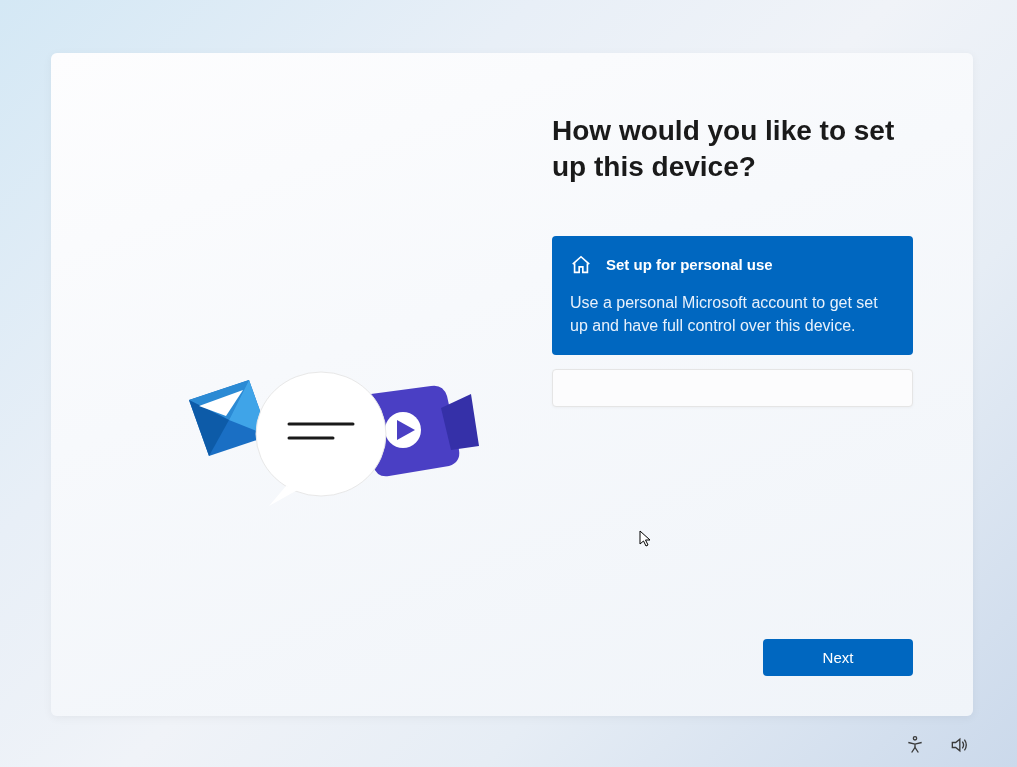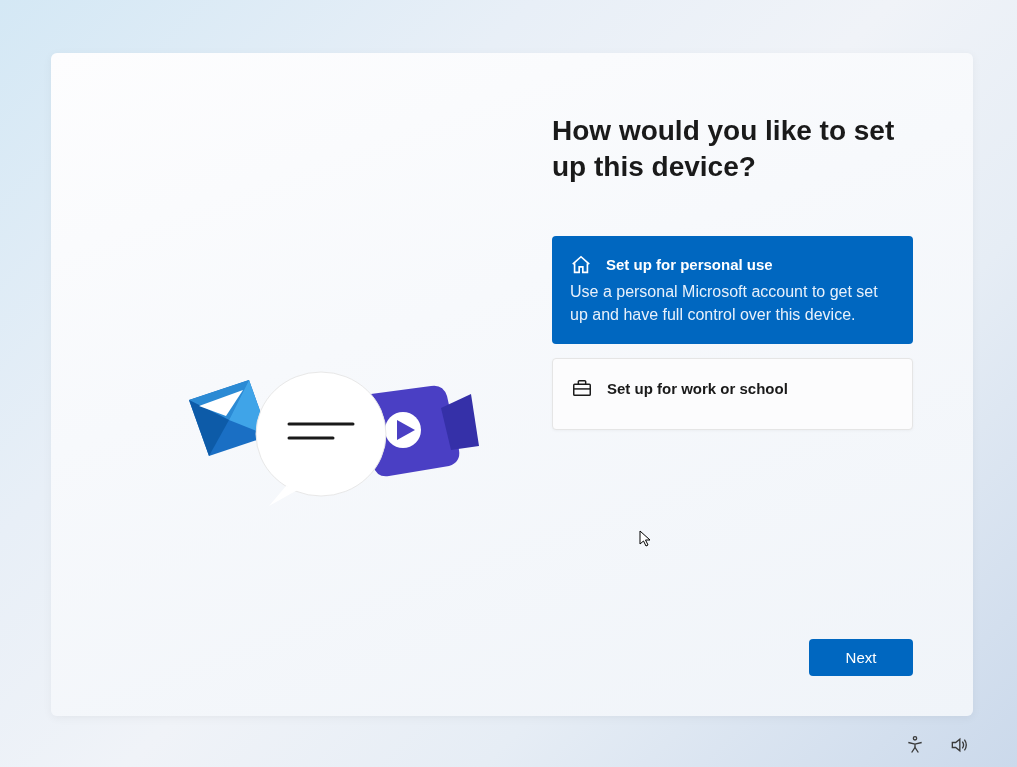--- a/index.html
+++ b/index.html
@@ -63,21 +63,21 @@
     .option.unselected {
       background: #fcfcfd;
       border: 1px solid #e5e5e5;
       color: #1a1a1a;
       box-shadow: 0 1px 3px rgba(0,0,0,0.04);
     }
     .option-header {
       display: flex;
       align-items: center;
       gap: 14px;
-      margin-bottom: 4px;
+      margin-bottom: 15px;
     }
     .option-icon {
       width: 22px;
       height: 22px;
       flex-shrink: 0;
     }
     .option-title {
       font-size: 15px;
       font-weight: 600;
     }
@@ -98,21 +98,21 @@
       margin-top: auto;
       display: flex;
       justify-content: flex-end;
     }
     .next-button {
       background: #0067c0;
       color: #ffffff;
       border: none;
       border-radius: 4px;
       padding: 10px 0;
-      width: 104px;
+      width: 150px;
       font-size: 15px;
       font-family: inherit;
       cursor: pointer;
     }
     .bottom-icons {
       position: absolute;
       right: 48px;
       bottom: 12px;
       display: flex;
       gap: 24px;
@@ -176,30 +176,20 @@
             <path d="M3 11 L12 3 L21 11"></path>
             <path d="M5 10 L5 20 L10 20 L10 14 L14 14 L14 20 L19 20 L19 10"></path>
           </svg>
         </span>
         <span class="option-title">Set up for personal use</span>
       </div>
       <div class="option-desc">Use a personal Microsoft account to get set up and have full control over this device.</div>
     </div>
 
     <div class="option unselected">
-      <div class="option-header">
-        <span class="option-icon">
-          <svg viewBox="0 0 24 24" fill="none" stroke="#1a1a1a" stroke-width="1.6">
-            <rect x="3" y="8" width="18" height="12" rx="1"></rect>
-            <path d="M8 8 L8 5 Q8 4 9 4 L15 4 Q16 4 16 5 L16 8"></path>
-            <line x1="3" y1="13" x2="21" y2="13"></line>
-          </svg>
-        </span>
-        <span class="option-title">Set up for work or school</span>
-      </div>
     </div>
 
     <div class="footer">
       <button class="next-button">Next</button>
     </div>
   </div>
 </div>
 
 <div class="cursor-pointer">
   <svg viewBox="0 0 14 18">

